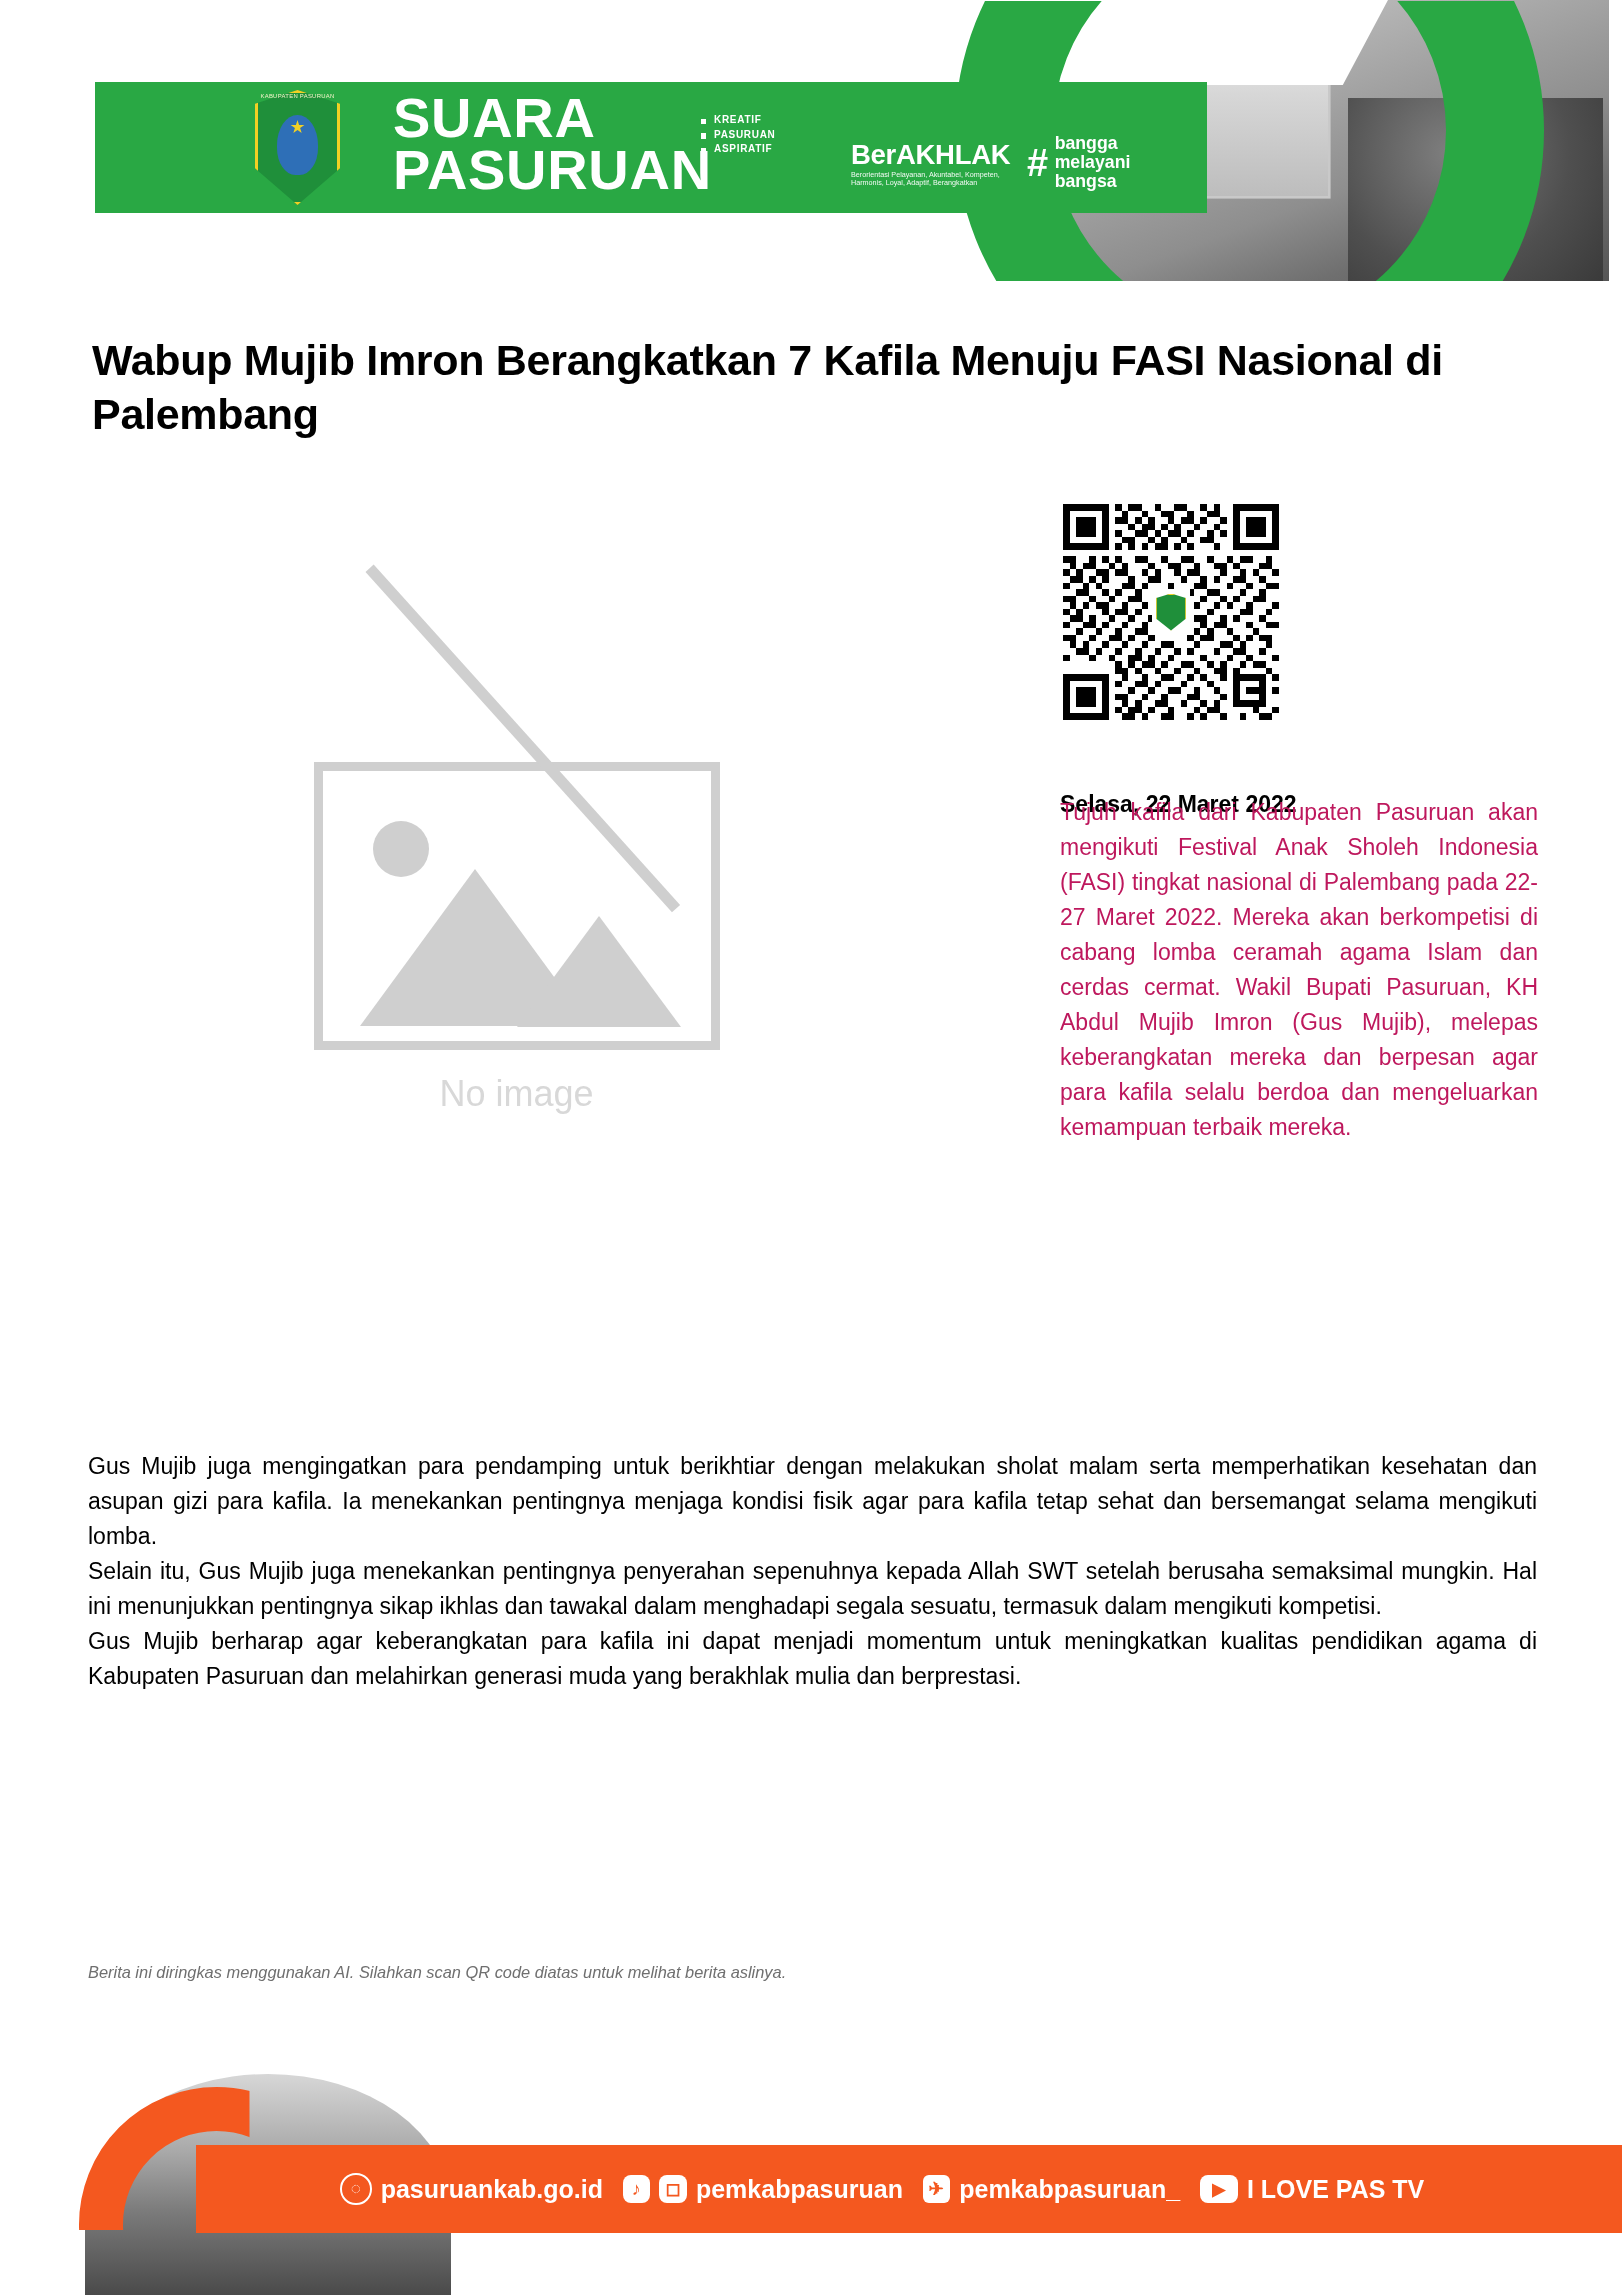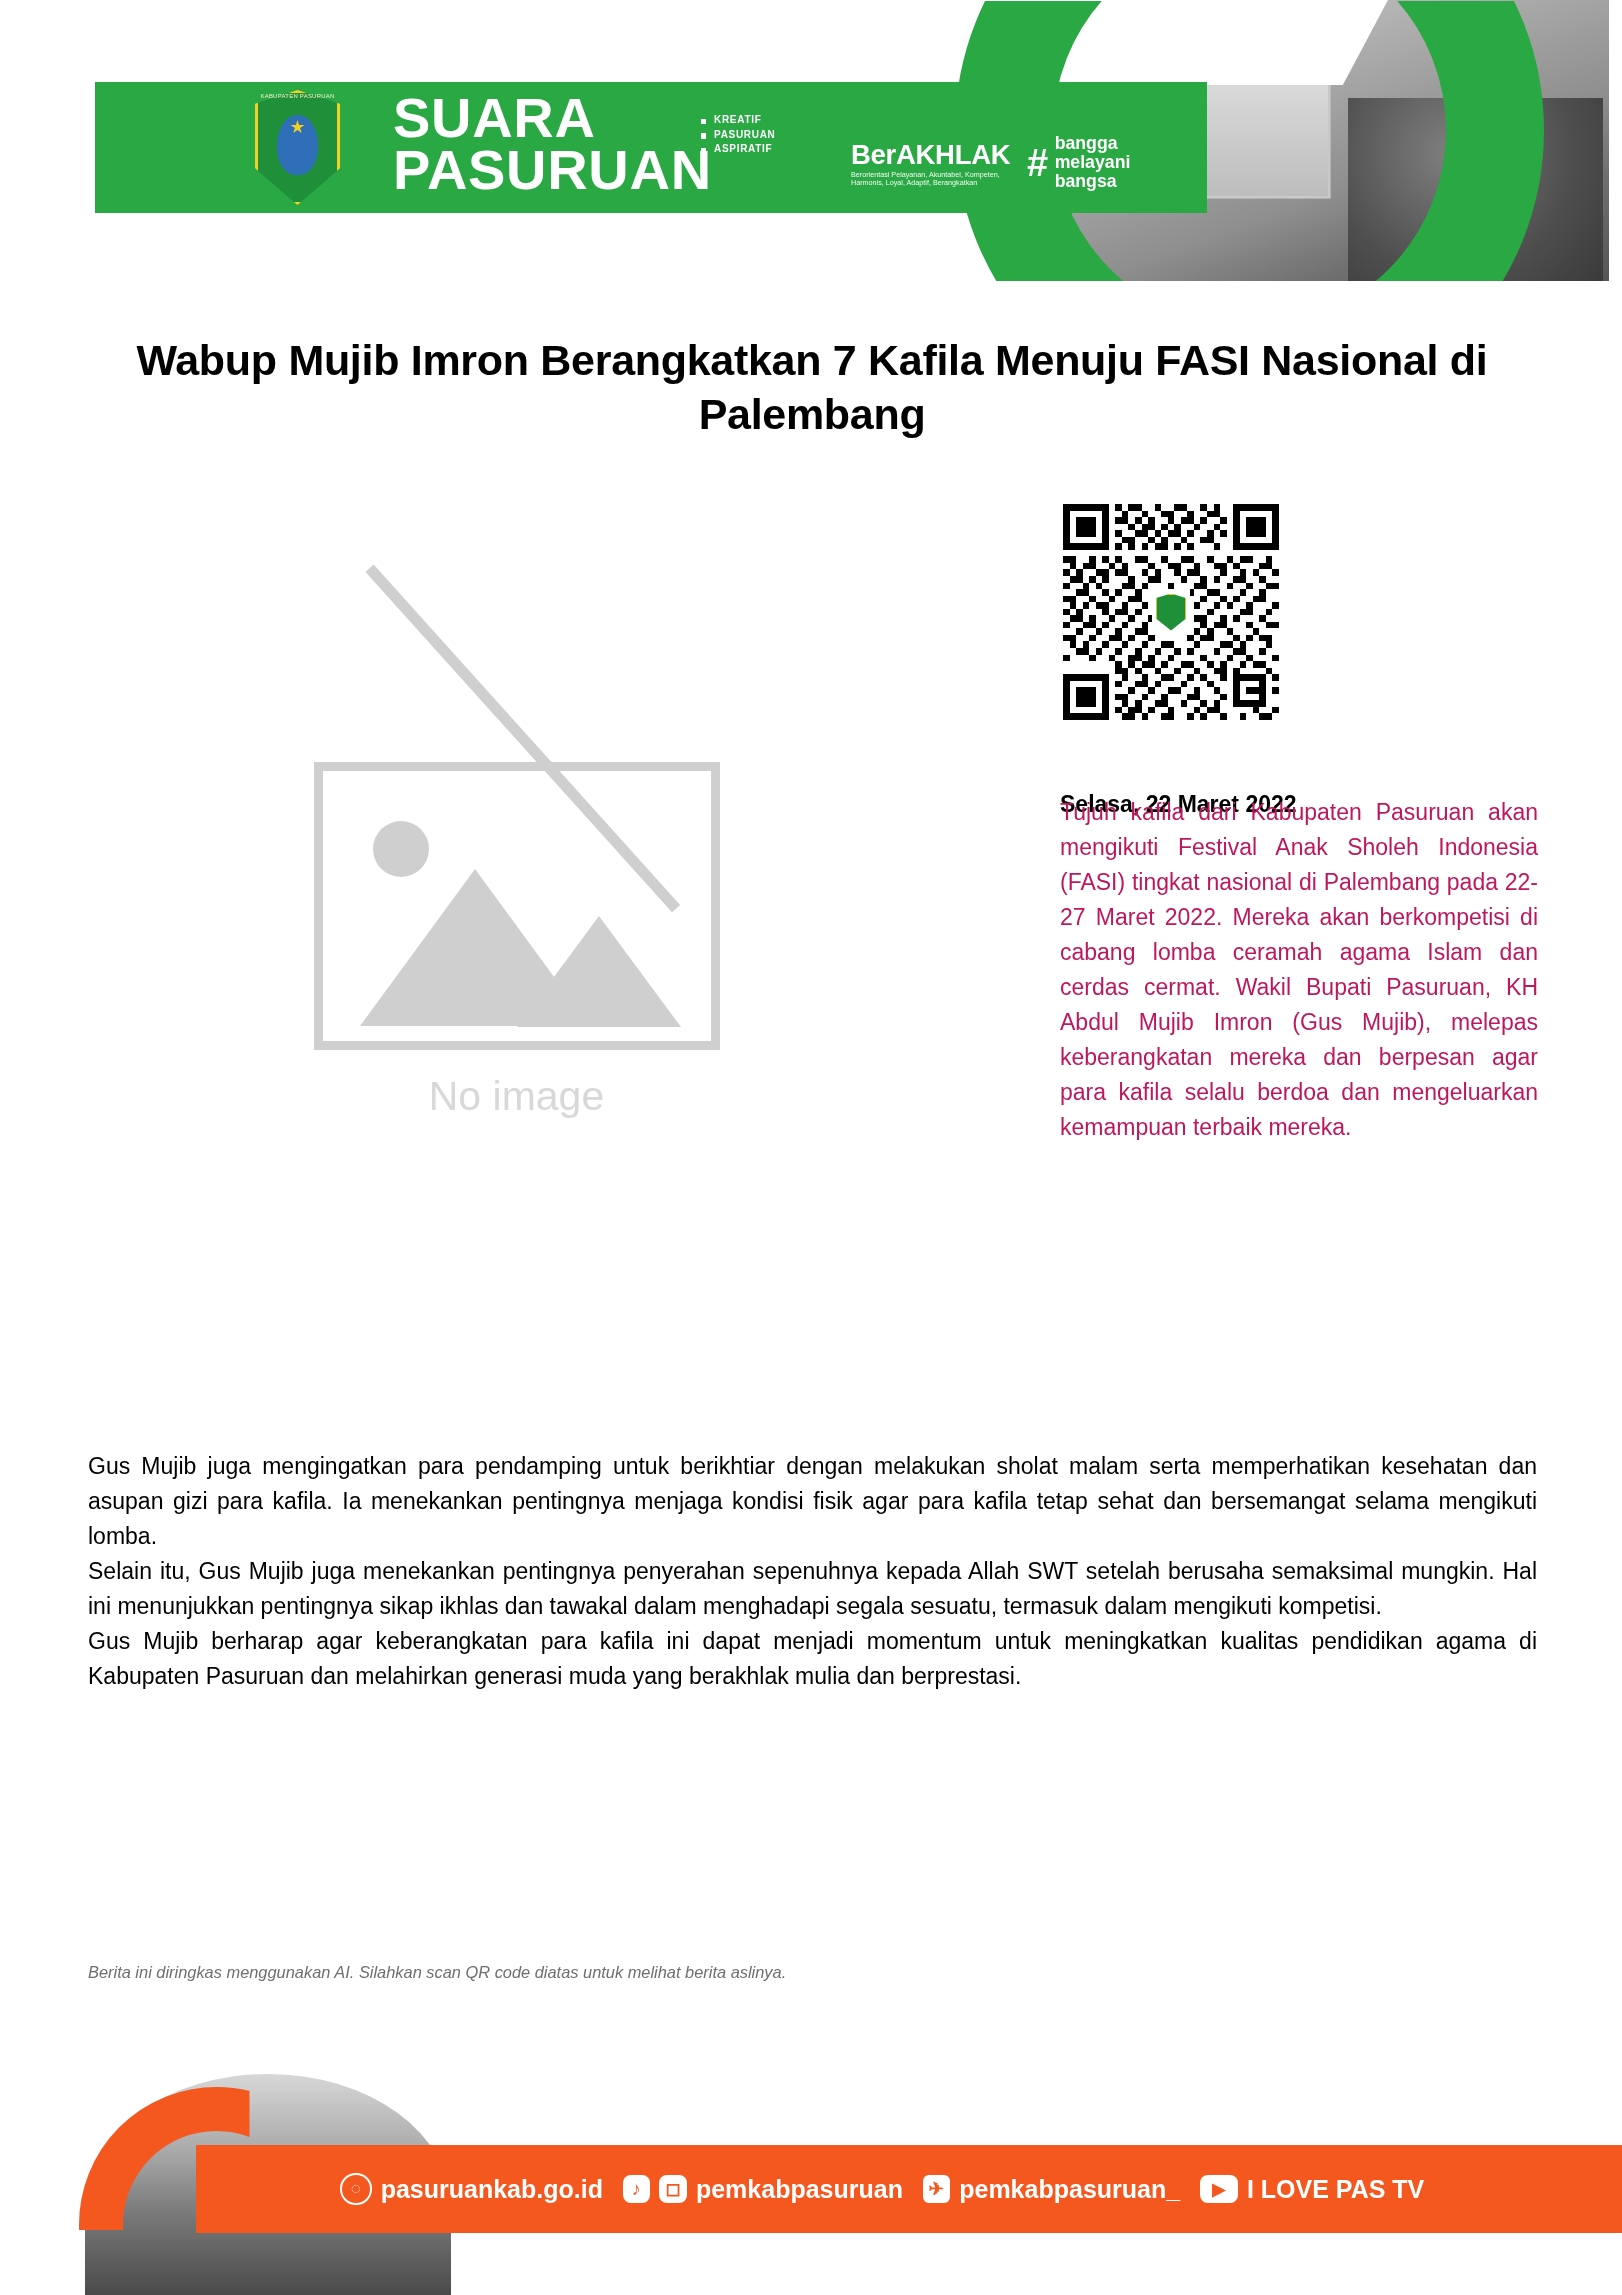--- a/index.html
+++ b/index.html
@@ -192,21 +192,21 @@
     font-weight: bold;
     line-height: 1.08;
   }
 
   
   .title {
     position: absolute;
     top: 334px;
     left: 92px;
     width: 1440px;
-    text-align: center;
+    text-align: left;
     font-size: 43px;
     font-weight: bold;
     color: #000000;
     line-height: 1.25;
     letter-spacing: -0.3px;
   }
 
   
   .photo-box {
     position: absolute;
@@ -258,21 +258,21 @@
     width: 458px; height: 10.5px;
     background: #cfcfcf;
     transform: rotate(48deg);
     transform-origin: center;
   }
   .ph-text {
     position: absolute;
     left: 0; top: 419px;
     width: 523px;
     text-align: center;
-    font-size: 41px;
+    font-size: 36px;
     color: #d8d8d8;
   }
 
   
   .qr {
     position: absolute;
     top: 504px;
     left: 1063px;
     width: 216px;
     height: 216px;

